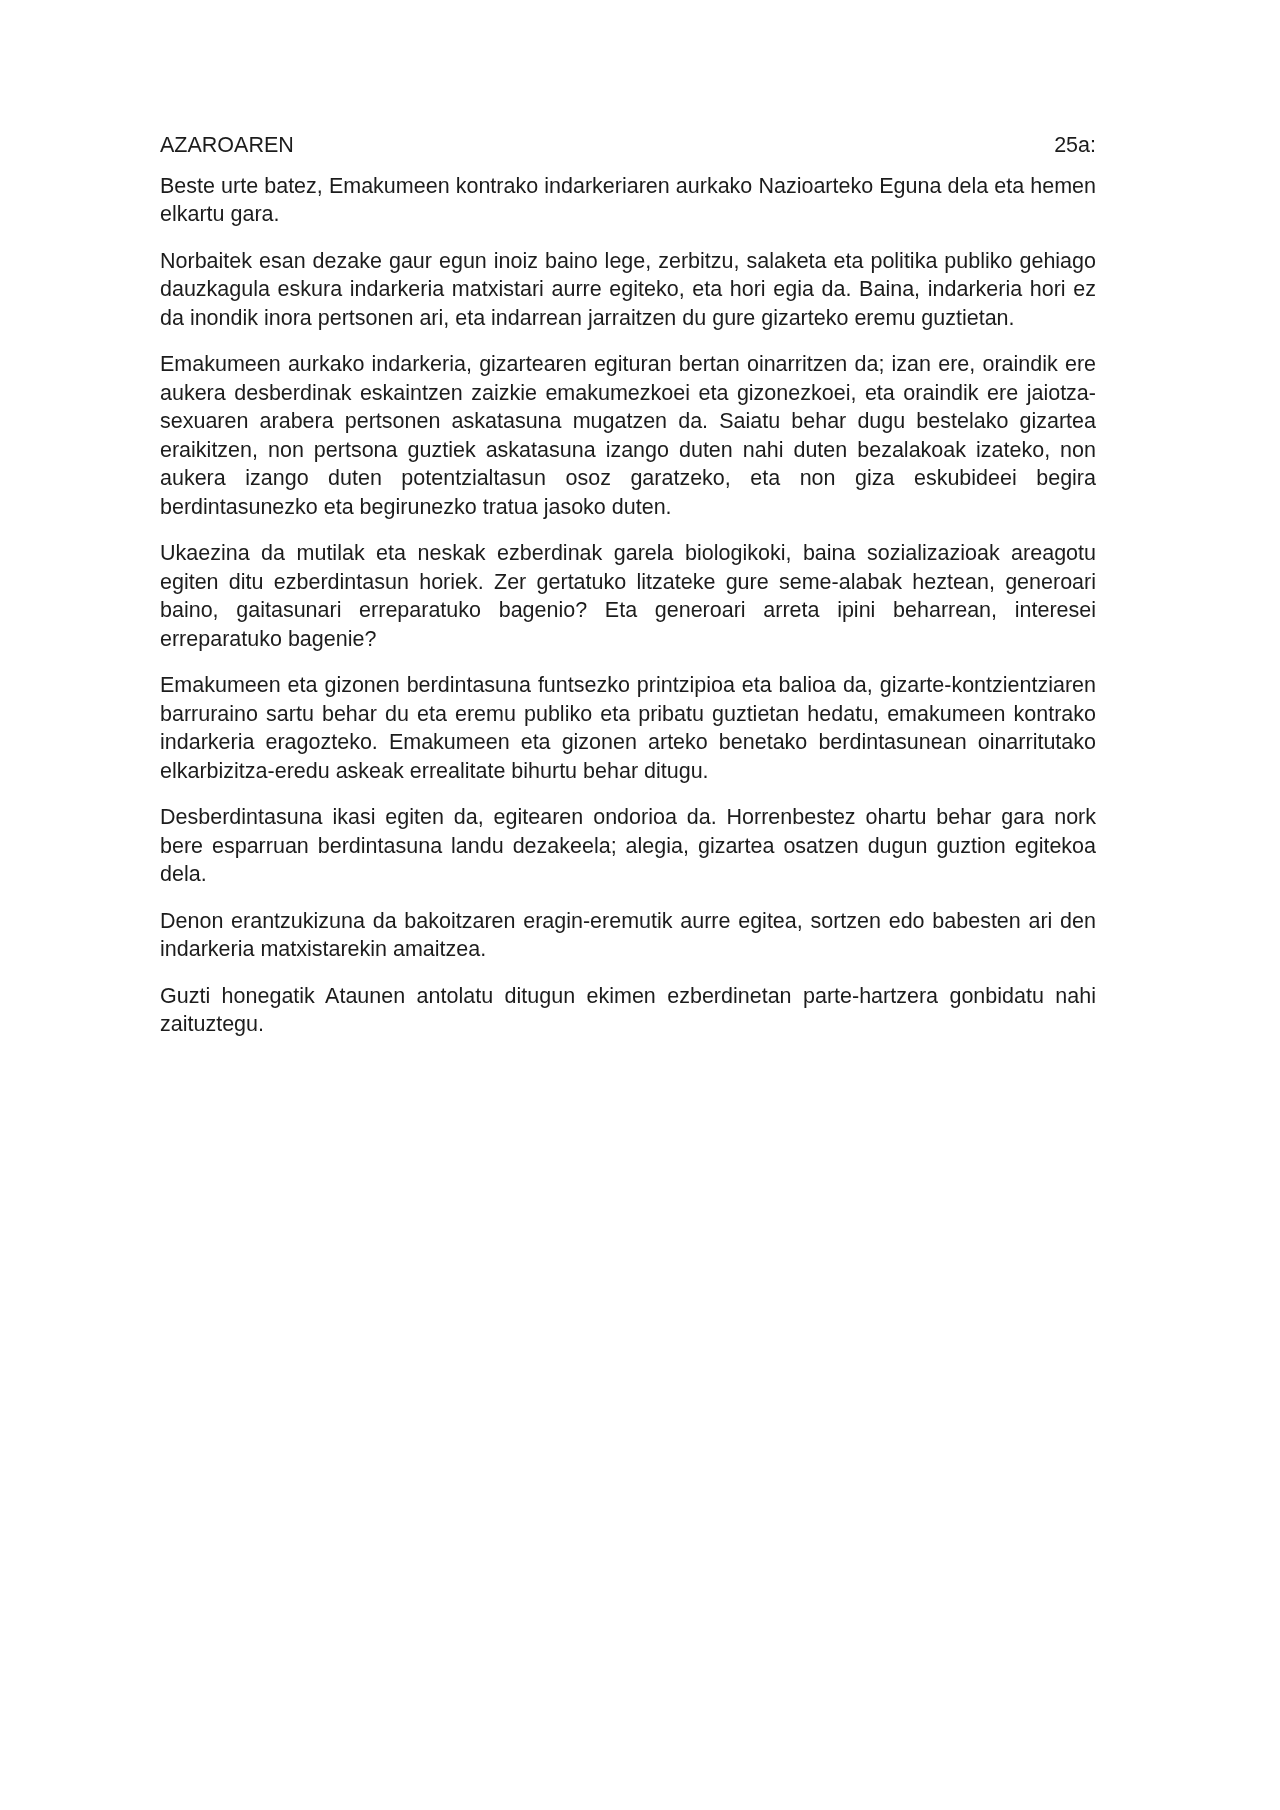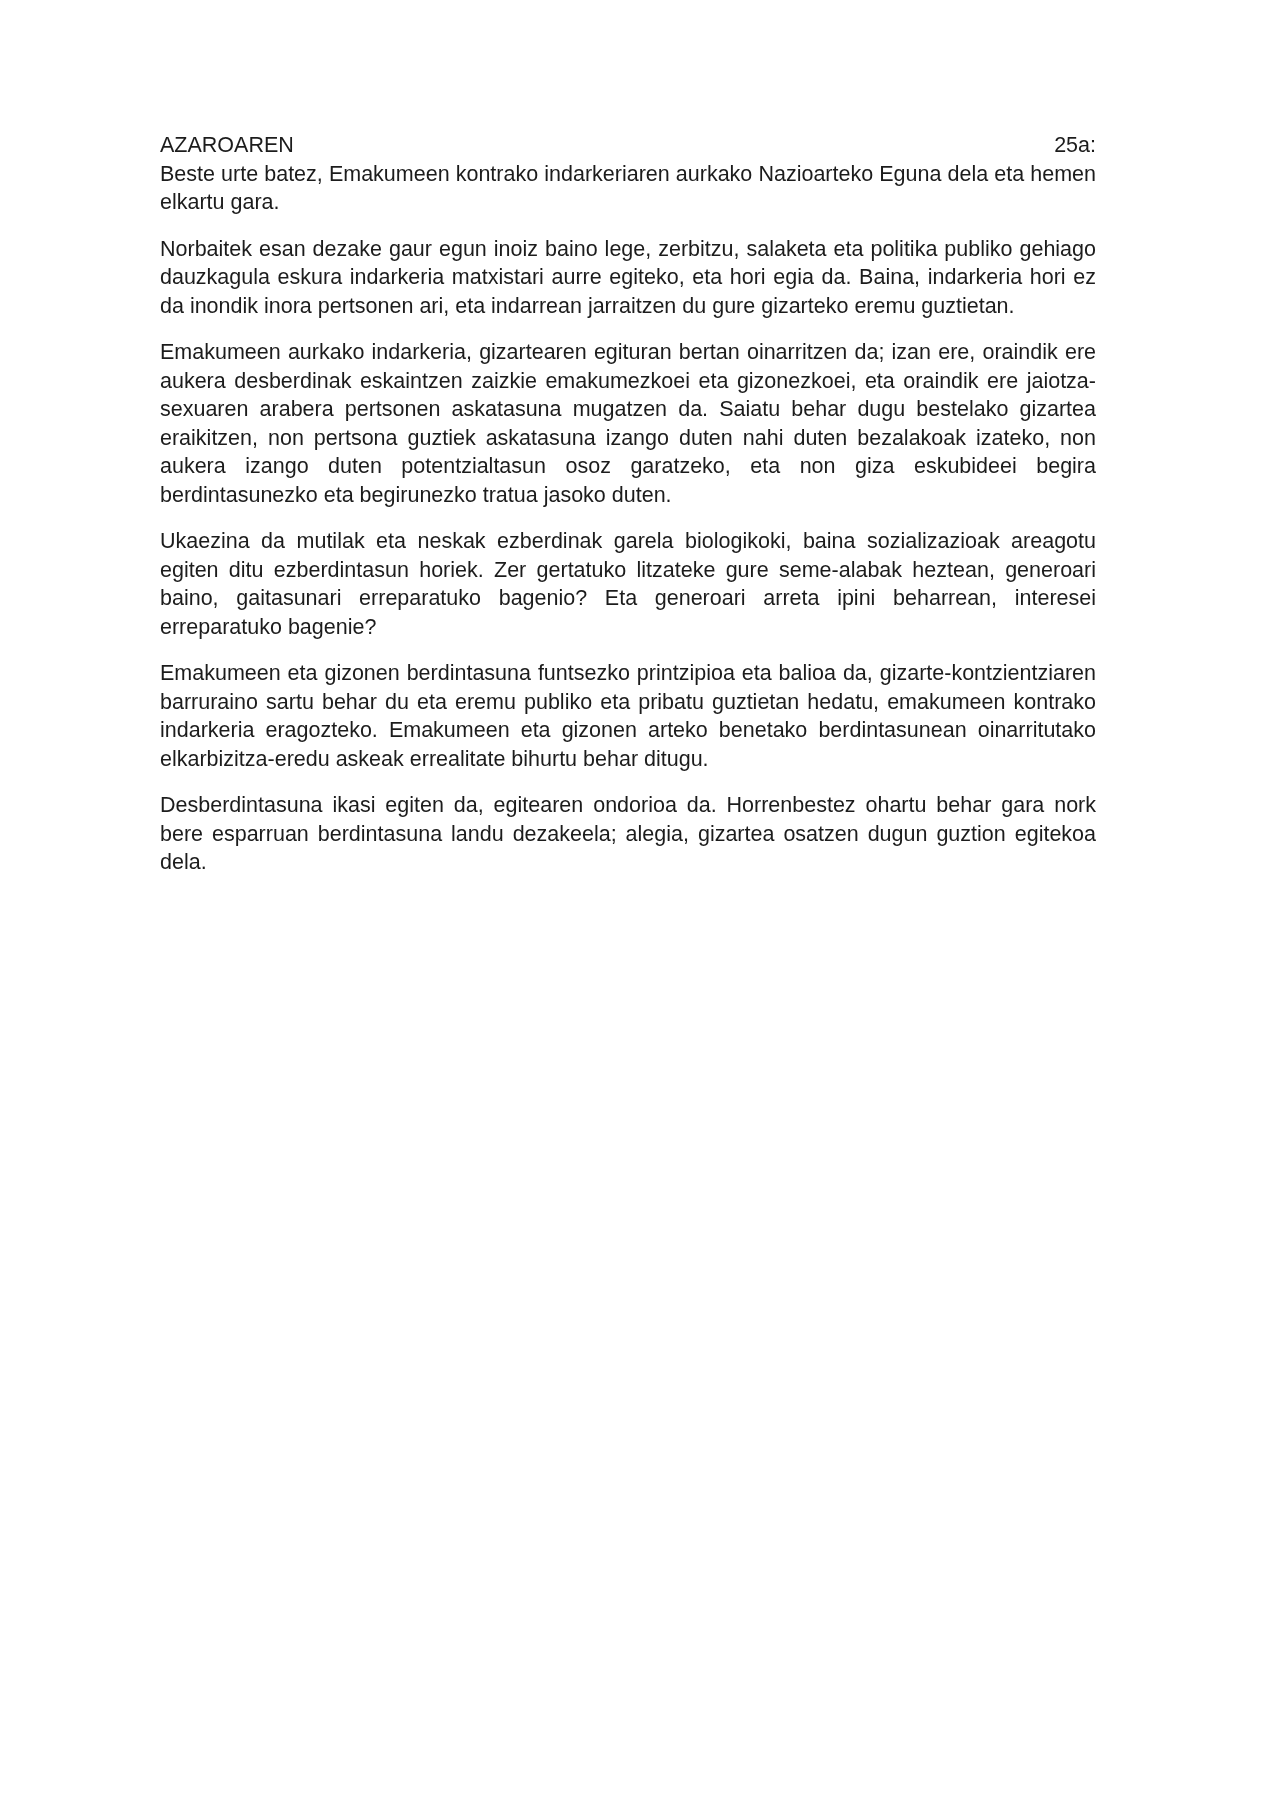--- a/index.html
+++ b/index.html
@@ -31,35 +31,37 @@
     white-space: nowrap;
   }
   p.body-par {
     margin: 0 0 18px 0;
     font-size: 21.5px;
     line-height: 28.5px;
     text-align: justify;
     text-justify: inter-word;
   }
   p.first-par {
-    margin-top: 0;
+    margin-top: 12px;
   }
 </style>
 </head>
 <body>
 
 <div class="page">
   <div class="content">
 
     <div class="header-line">
       <span>AZAROAREN</span>
       <span>25a:</span>
     </div>
 
     <p class="body-par first-par">Beste urte batez, Emakumeen kontrako indarkeriaren aurkako Nazioarteko Eguna dela eta hemen elkartu gara.</p>
     <p class="body-par">Norbaitek esan dezake gaur egun inoiz baino lege, zerbitzu, salaketa eta politika publiko gehiago dauzkagula eskura indarkeria matxistari aurre egiteko, eta hori egia da. Baina, indarkeria hori ez da inondik inora pertsonen ari, eta indarrean jarraitzen du gure gizarteko eremu guztietan.</p>
     <p class="body-par">Emakumeen aurkako indarkeria, gizartearen egituran bertan oinarritzen da; izan ere, oraindik ere aukera desberdinak eskaintzen zaizkie emakumezkoei eta gizonezkoei, eta oraindik ere jaiotza-sexuaren arabera pertsonen askatasuna mugatzen da. Saiatu behar dugu bestelako gizartea eraikitzen, non pertsona guztiek askatasuna izango duten nahi duten bezalakoak izateko, non aukera izango duten potentzialtasun osoz garatzeko, eta non giza eskubideei begira berdintasunezko eta begirunezko tratua jasoko duten.</p>
     <p class="body-par">Ukaezina da mutilak eta neskak ezberdinak garela biologikoki, baina sozializazioak areagotu egiten ditu ezberdintasun horiek. Zer gertatuko litzateke gure seme-alabak heztean, generoari baino, gaitasunari erreparatuko bagenio? Eta generoari arreta ipini beharrean, interesei erreparatuko bagenie?</p>
     <p class="body-par">Emakumeen eta gizonen berdintasuna funtsezko printzipioa eta balioa da, gizarte-kontzientziaren barruraino sartu behar du eta eremu publiko eta pribatu guztietan hedatu, emakumeen kontrako indarkeria eragozteko. Emakumeen eta gizonen arteko benetako berdintasunean oinarritutako elkarbizitza-eredu askeak errealitate bihurtu behar ditugu.</p>
     <p class="body-par">Desberdintasuna ikasi egiten da, egitearen ondorioa da. Horrenbestez ohartu behar gara nork bere esparruan berdintasuna landu dezakeela; alegia, gizartea osatzen dugun guztion egitekoa dela.</p>
+    <p class="body-par">Denon erantzukizuna da bakoitzaren eragin-eremutik aurre egitea, sortzen edo babesten ari den indarkeria matxistarekin amaitzea.</p>
+    <p class="body-par">Guzti honegatik Ataunen antolatu ditugun ekimen ezberdinetan parte-hartzera gonbidatu nahi zaituztegu.</p>
 
   </div>
 </div>
 
 </body></html>

